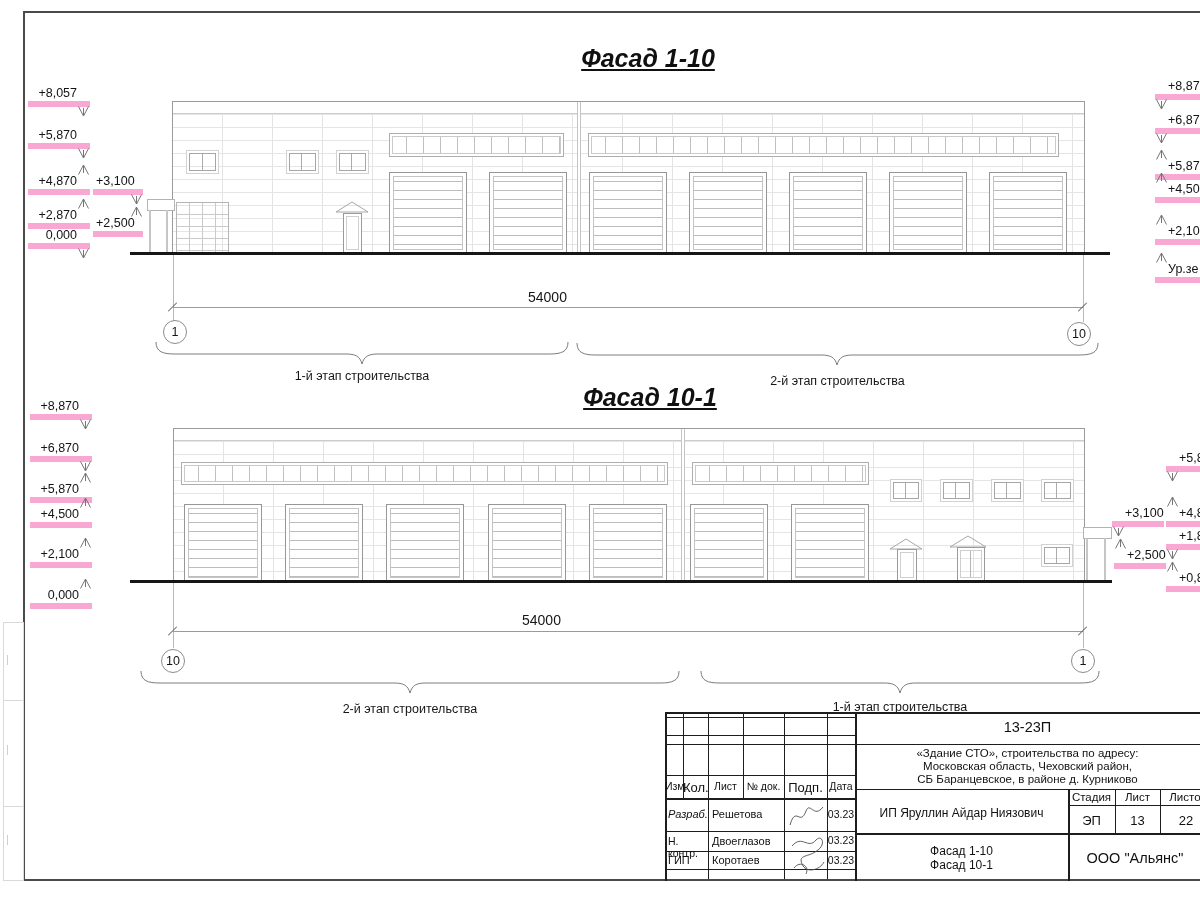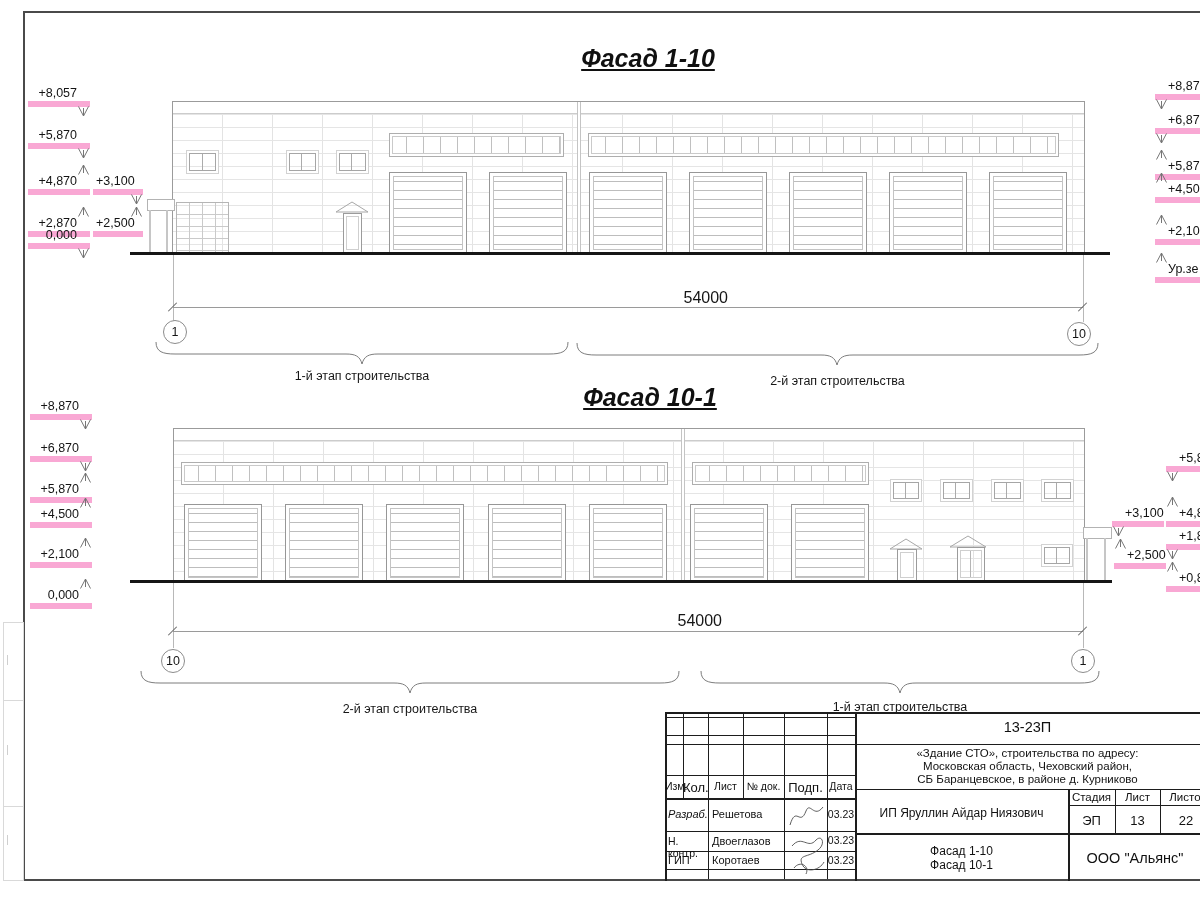--- a/index.html
+++ b/index.html
@@ -34,21 +34,21 @@
     box-shadow:inset 0 0 0 2px #fff, inset 0 0 0 3px #cfcfcf;}
   .edoor.dbl{background:linear-gradient(to right, transparent 0, transparent calc(50% - 1px), #b5b5b5 calc(50% - 1px), #b5b5b5 50%, transparent 50%);}
   .canopy{position:absolute;border:1px solid #b3b3b3;background:#fff;}
   .post{position:absolute;width:2px;background:#c6c6c6;}
   .gablesvg{position:absolute;}
   
   .ground{position:absolute;height:3px;background:#161616;}
   .extline{position:absolute;width:1px;background:#b8b8b8;}
   .dimline{position:absolute;height:1px;background:#9a9a9a;}
   .dimtick{position:absolute;width:1px;height:12px;background:#666;transform:rotate(45deg);}
-  .dimtext{position:absolute;font-size:16px;text-align:right;color:#161616;}
+  .dimtext{position:absolute;font-size:14px;text-align:left;color:#161616;}
   .axcirc{position:absolute;width:22px;height:22px;border:1px solid #8c8c8c;border-radius:50%;
     background:#fff;text-align:center;line-height:22px;font-size:12.5px;}
   .stagelabel{position:absolute;font-size:12.5px;text-align:center;color:#161616;}
   .ftitle{position:absolute;width:300px;text-align:center;font-size:25px;font-weight:bold;
     font-style:italic;text-decoration:underline;color:#101010;}
   
   .mark{position:absolute;font-size:12.5px;color:#141414;}
   .mark .lbl{display:block;border-bottom:6px solid #f9a8d4;padding:0 13px 1px 3px;
     white-space:nowrap;text-align:right;}
   .mark.rside .lbl{padding:0 3px 1px 13px;text-align:left;}
@@ -141,21 +141,21 @@
       <svg width="11" height="11">
         <path d="M0.5 0.5 L5.5 10 L10.5 0.5 M5.5 10 L5.5 2" fill="none" stroke="#757575"></path>
       </svg>
     </div>
   <div class="mark up" style="left:28px;top:174px;width:62px;">
       <span class="lbl">+4,870</span>
       <svg width="11" height="11">
         <path d="M0.5 10.5 L5.5 1 L10.5 10.5 M5.5 1 L5.5 9" fill="none" stroke="#757575"></path>
       </svg>
     </div>
-  <div class="mark up" style="left:28px;top:216px;width:62px;">
+  <div class="mark up" style="left:28px;top:208px;width:62px;">
       <span class="lbl">+2,870</span>
       <svg width="11" height="11">
         <path d="M0.5 10.5 L5.5 1 L10.5 10.5 M5.5 1 L5.5 9" fill="none" stroke="#757575"></path>
       </svg>
     </div>
   <div class="mark down" style="left:28px;top:228px;width:62px;">
       <span class="lbl">0,000</span>
       <svg width="11" height="11">
         <path d="M0.5 0.5 L5.5 10 L10.5 0.5 M5.5 10 L5.5 2" fill="none" stroke="#757575"></path>
       </svg>

